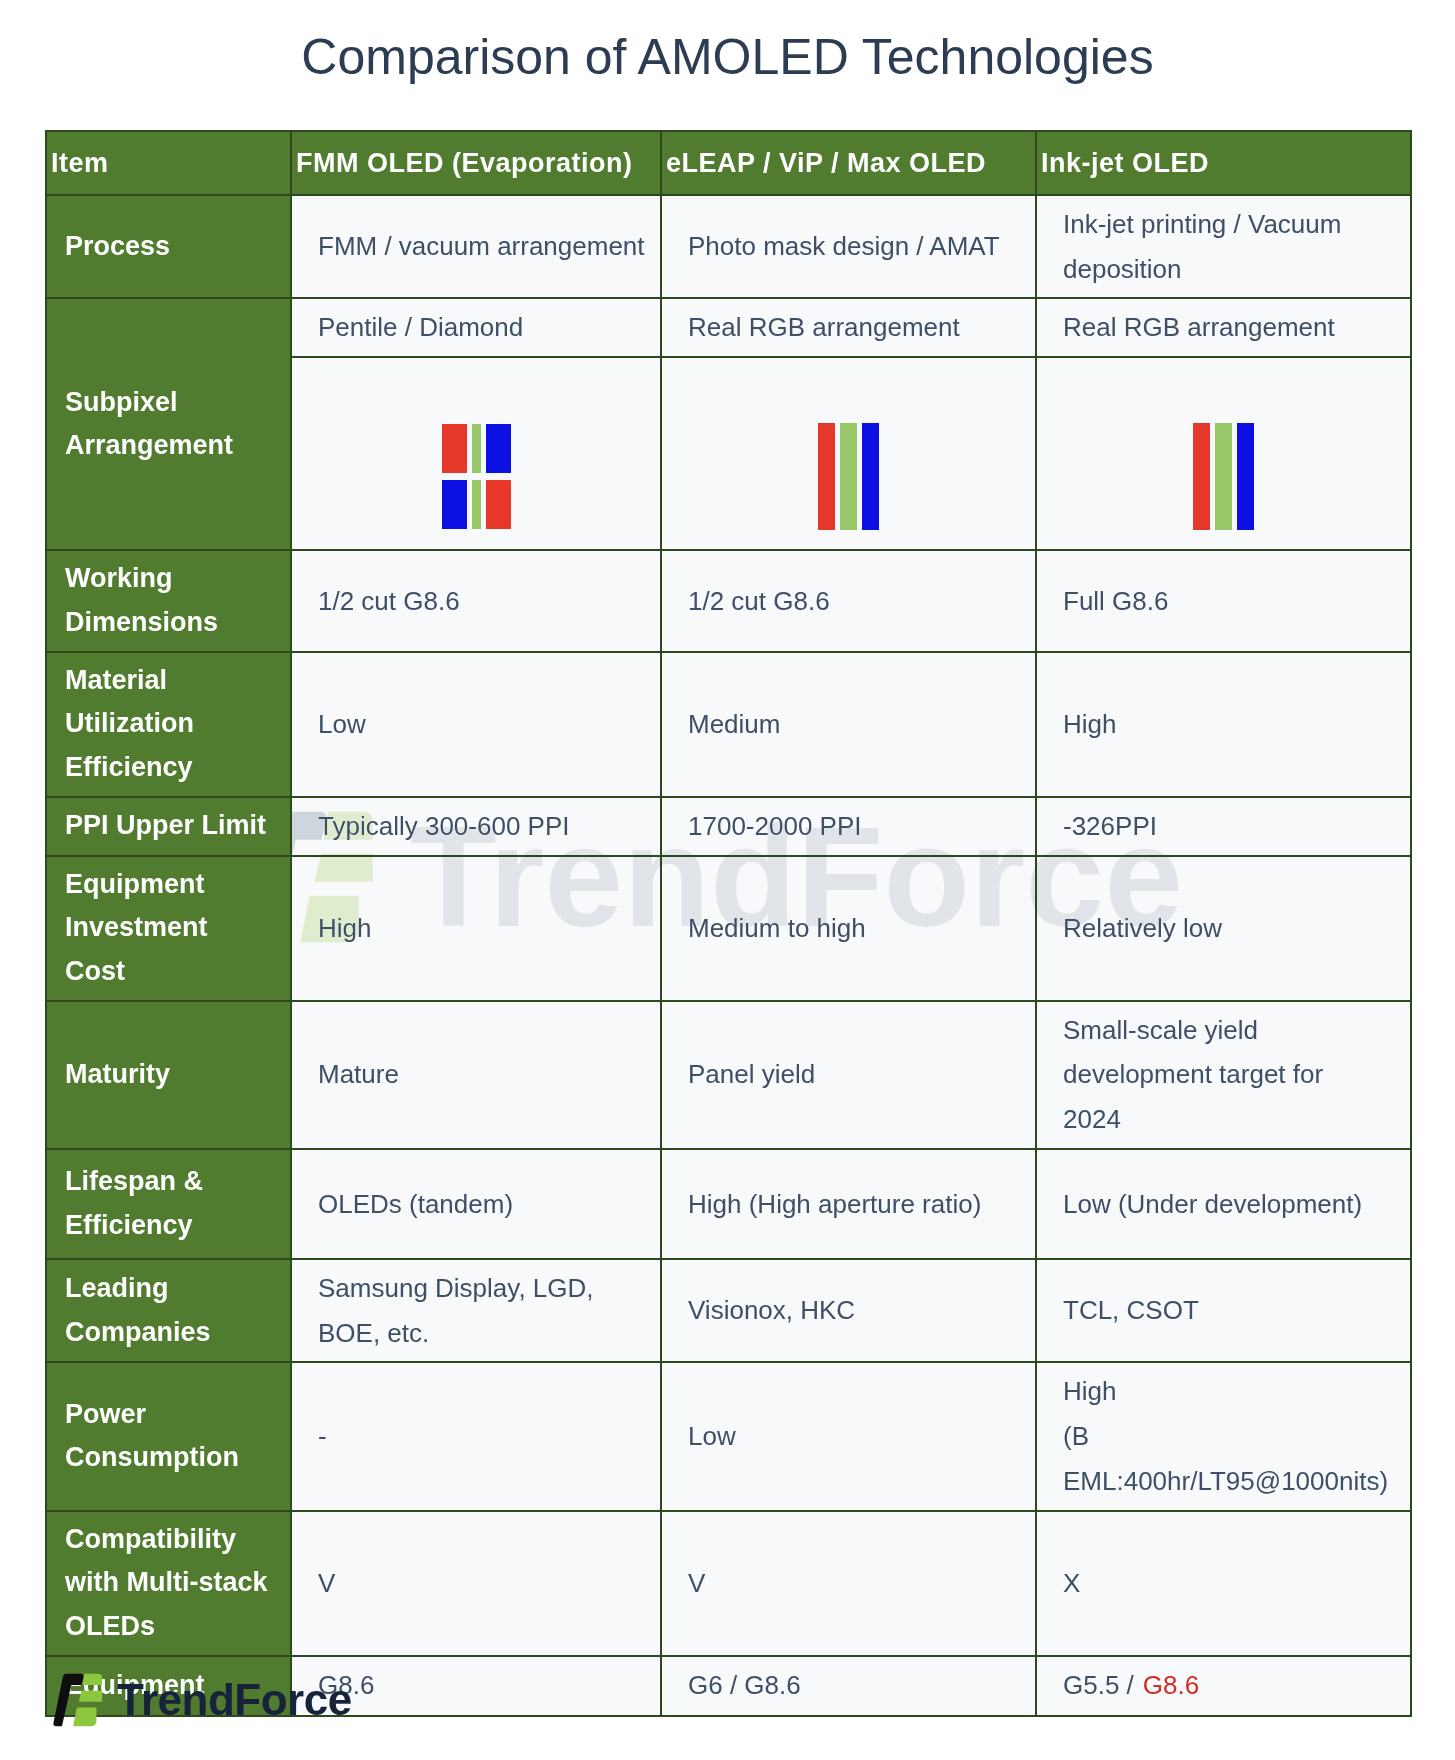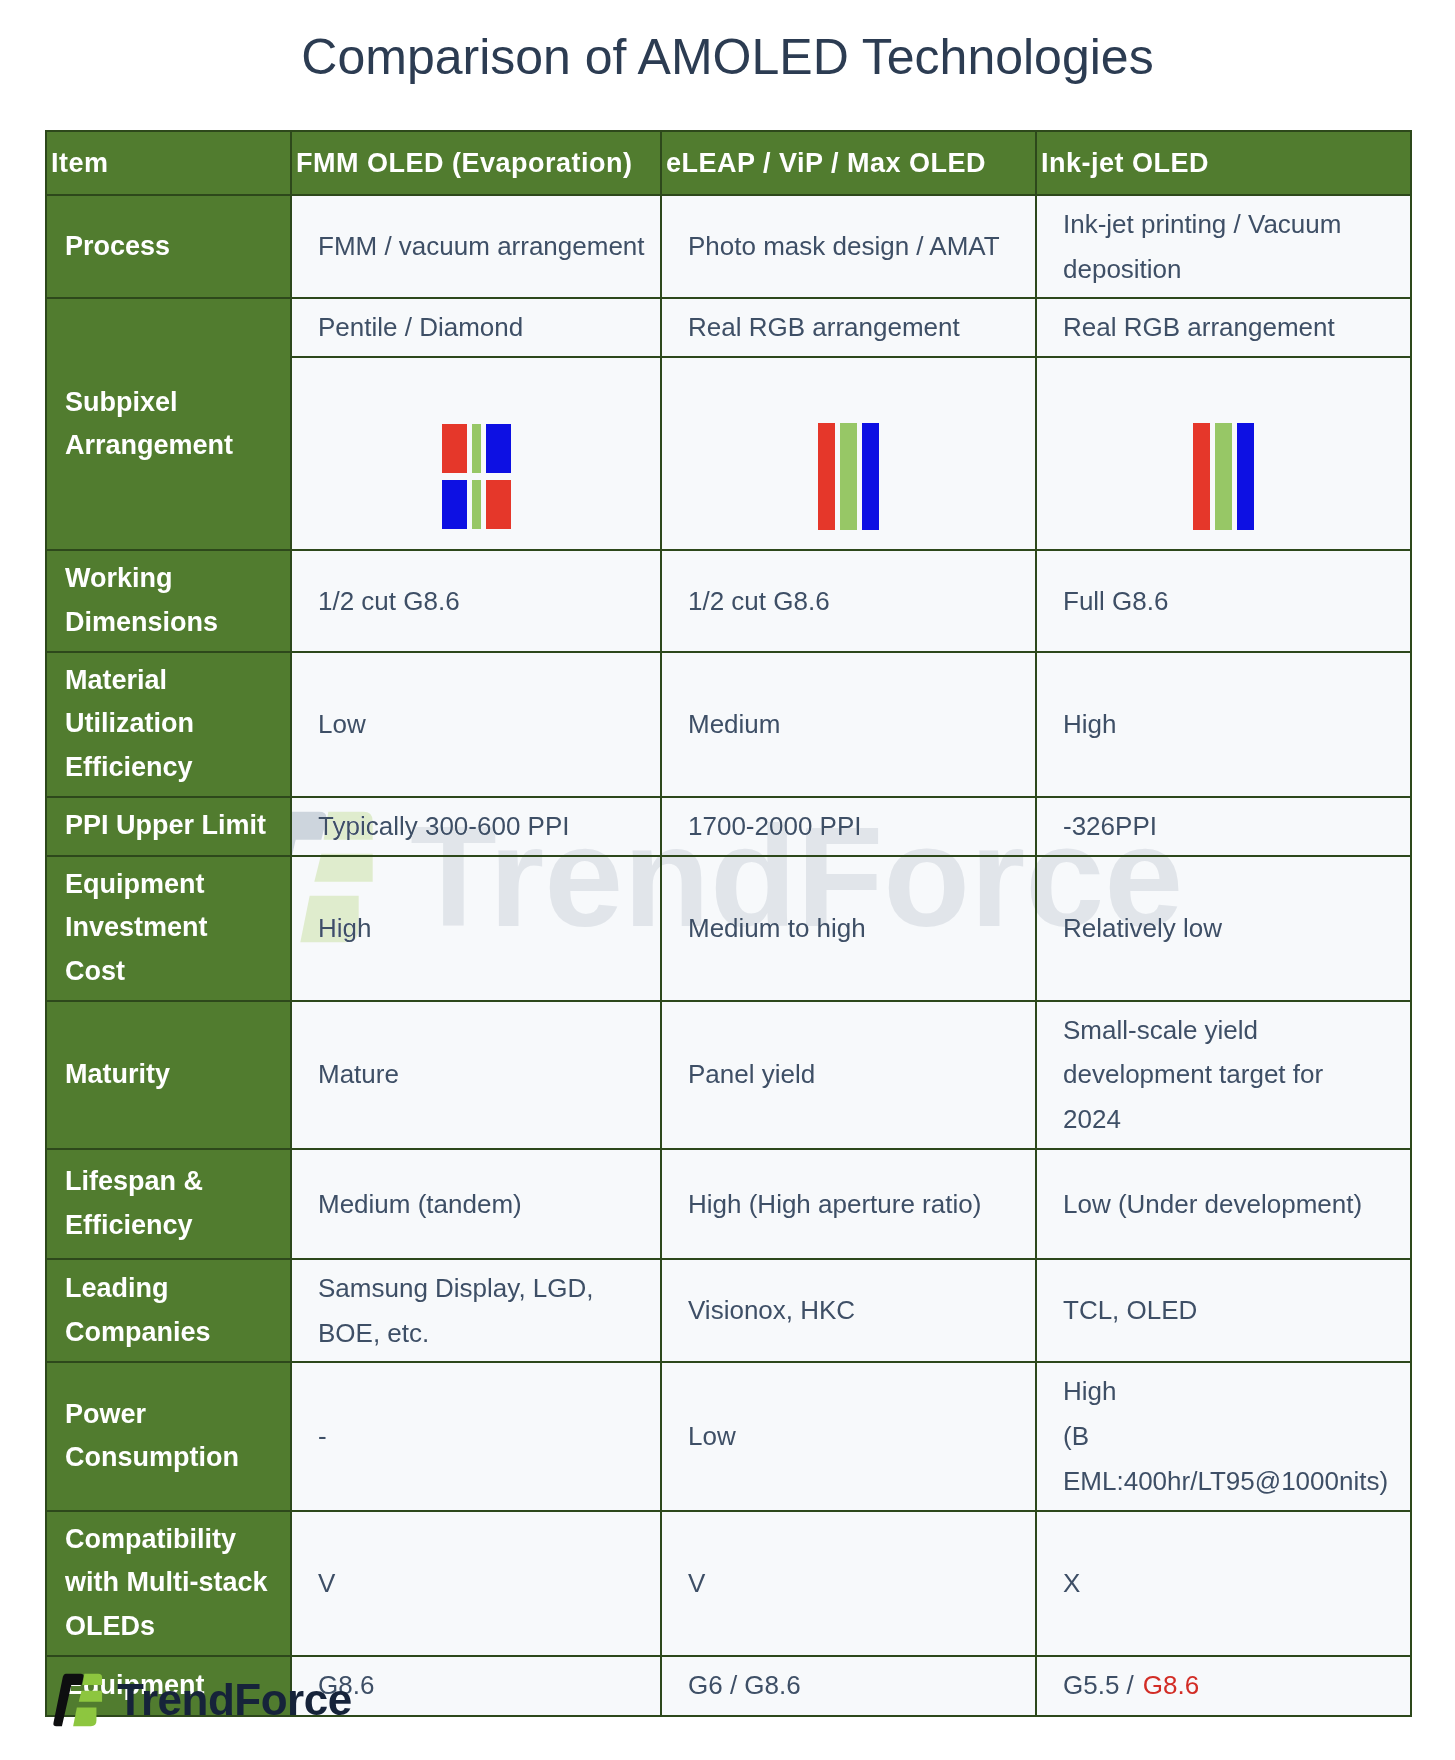--- a/index.html
+++ b/index.html
@@ -167,31 +167,31 @@
         <th class="label">Maturity</th>
         <td>Mature</td>
         <td>Panel yield</td>
         <td>Small-scale yield
 development target for
 2024</td>
       </tr>
       <tr class="r-lifespan">
         <th class="label">Lifespan &amp;
 Efficiency</th>
-        <td>Medium (tandem)</td>
+        <td>OLEDs (tandem)</td>
         <td>High (High aperture ratio)</td>
         <td>Low (Under development)</td>
       </tr>
       <tr class="r-leading">
         <th class="label">Leading
 Companies</th>
         <td>Samsung Display, LGD,
 BOE, etc.</td>
         <td>Visionox, HKC</td>
-        <td>TCL, OLED</td>
+        <td>TCL, CSOT</td>
       </tr>
       <tr class="r-power">
         <th class="label">Power
 Consumption</th>
         <td>-</td>
         <td>Low</td>
         <td>High
 (B EML:400hr/LT95@1000nits)</td>
       </tr>
       <tr class="r-compat">

